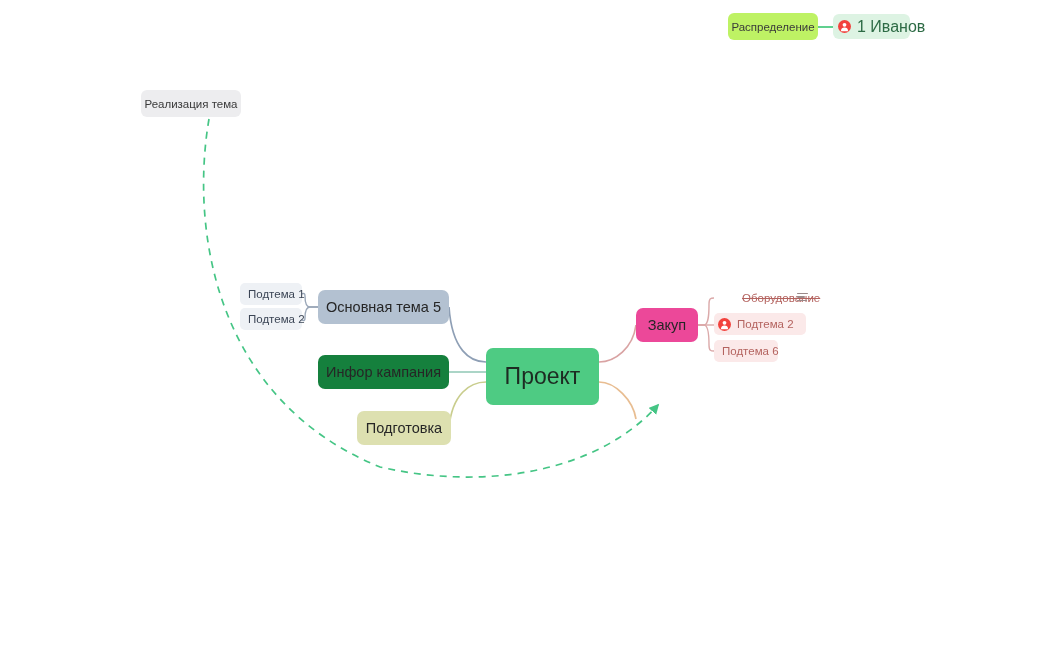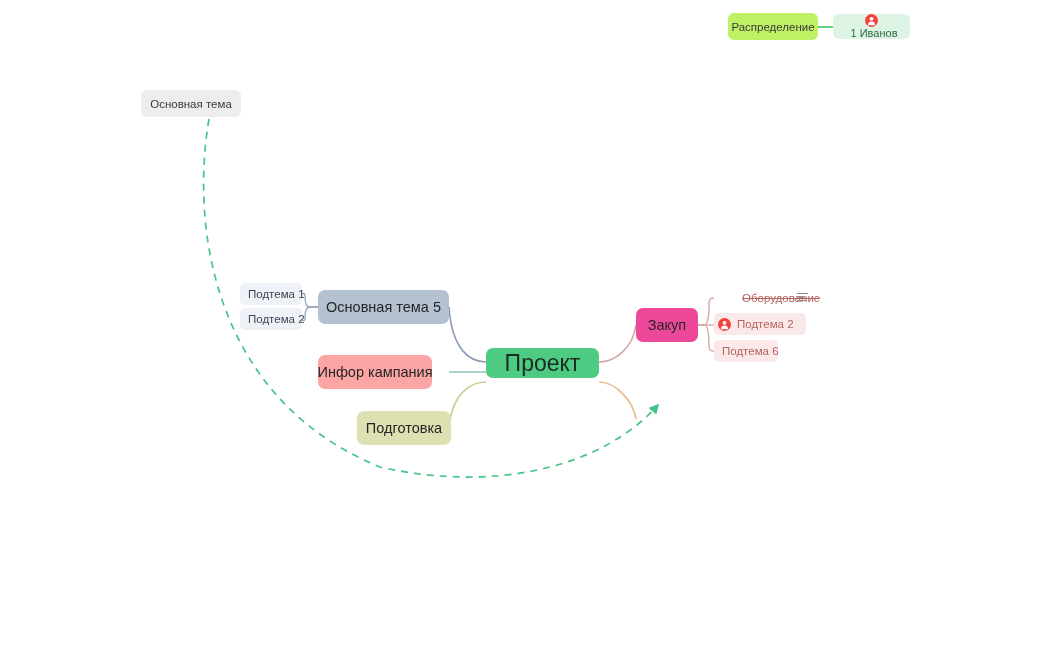--- a/index.html
+++ b/index.html
@@ -41,21 +41,21 @@
     white-space: nowrap;
     color: #262626;
     user-select: none;
   }
 
   
   .root {
     left: 486px;
     top: 348px;
     width: 113px;
-    height: 30px;
+    height: 57px;
     border-radius: 7px;
     background: #4ECB83;
     font-size: 23px;
     color: #1d2b22;
   }
 
   
   .topic {
     height: 34px;
     border-radius: 7px;
@@ -64,22 +64,22 @@
   }
   .topic-main5 {
     left: 318px;
     top: 290px;
     width: 131px;
     background: #B3C1D1;
   }
   .topic-infor {
     left: 318px;
     top: 355px;
-    width: 114px;
-    background: #fca5a5;
+    width: 131px;
+    background: #15803d;
     justify-content: center;
   }
   .topic-prep {
     left: 357px;
     top: 411px;
     width: 94px;
     background: #DDE0B0;
   }
   .topic-zakup {
     left: 636px;
@@ -164,24 +164,23 @@
     color: #3a3a3a;
   }
   .ivanov {
     left: 833px;
     top: 14px;
     width: 77px;
     height: 25px;
     border-radius: 6px;
     background: #DDF3E3;
     color: #2d6b45;
-    font-size: 11px;
+    font-size: 16px;
     justify-content: flex-start;
     padding-left: 5px;
-    flex-direction: column;
   }
 
   
   .avatar {
     width: 13px;
     height: 13px;
     border-radius: 50%;
     background: #F2423D;
     display: inline-flex;
     align-items: center;
@@ -288,21 +287,21 @@
     </span>
     <span>Подтема 2</span>
   </div>
 
   <div class="node sub sub-pink sub-p3">
     <span>Подтема 6</span>
   </div>
 
 
   <div class="node floating">
-    <span>Основная тема</span>
+    <span>Реализация тема</span>
   </div>
 
   <div class="node distrib">
     <span>Распределение</span>
   </div>
   <div class="node ivanov">
     <span class="avatar">
       <svg width="13" height="13" viewBox="0 0 13 13">
         <circle cx="6.5" cy="4.8" r="1.9" fill="#ffffff"></circle>
         <path d="M2.9 11.2 C2.9 8.6 4.5 7.5 6.5 7.5 C8.5 7.5 10.1 8.6 10.1 11.2 Z" fill="#ffffff"></path>

